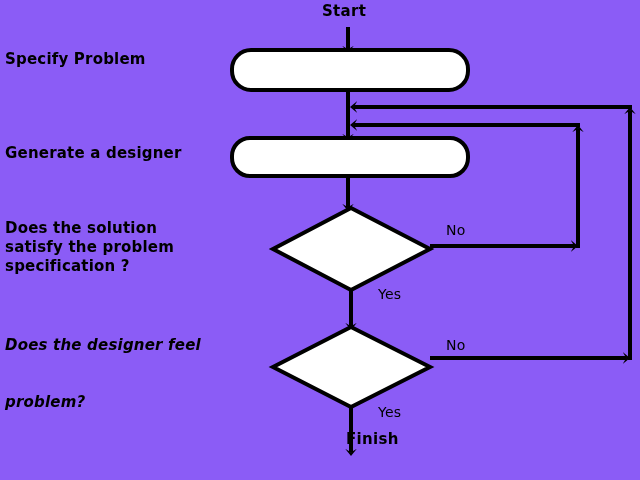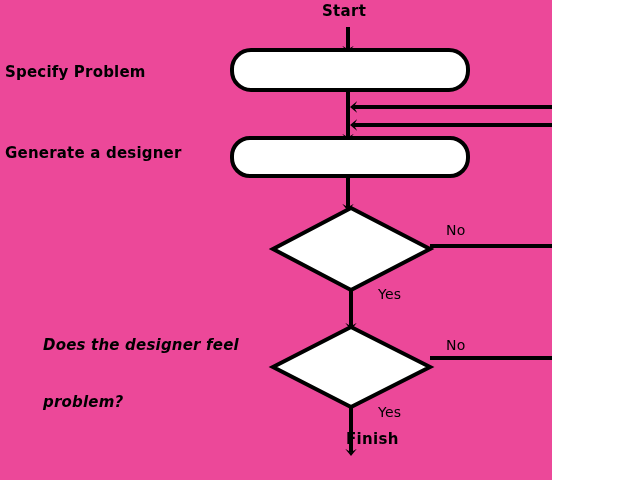--- a/index.html
+++ b/index.html
@@ -6,23 +6,23 @@
   html, body {
     margin: 0;
     padding: 0;
     background: #ffffff;
   }
   body {
     font-family: "DejaVu Sans", sans-serif;
   }
   #canvas {
     position: relative;
-    width: 552px;
+    width: 640px;
     height: 480px;
-    background: #ec4899;
+    background: #8b5cf6;
     overflow: hidden;
   }
   #flow-svg {
     position: absolute;
     left: 0;
     top: 0;
     width: 640px;
     height: 480px;
     display: block;
   }
@@ -115,26 +115,27 @@
     <rect class="node-shape" x="232" y="138" width="236" height="38" rx="18" ry="18" stroke-width="4"></rect>
 
     <polygon class="node-shape" points="351,208 430,249 351,290 273,249" stroke-width="4"></polygon>
 
     <polygon class="node-shape" points="351,327 430,367 351,407 273,367" stroke-width="4"></polygon>
 
   </svg>
 
   <div class="term-label" style="left:322px; top:2px;">Start</div>
 
-  <div class="side-label" style="left:5px; top:63px;">Specify Problem</div>
+  <div class="side-label" style="left:5px; top:50px;">Specify Problem</div>
 
   <div class="side-label" style="left:5px; top:144px;">Generate a designer</div>
 
+  <div class="side-label" style="left:5px; top:219px;"><span>Does the solution</span><br><span>satisfy the problem</span><br><span>specification ?</span></div>
 
-  <div class="side-label italic" style="left:5px; top:336px;margin-left:38px;"><span>Does the designer feel</span><br><br><br><span>problem?</span></div>
+  <div class="side-label italic" style="left:5px; top:336px;"><span>Does the designer feel</span><br><br><br><span>problem?</span></div>
 
   <div class="edge-label" style="left:446px; top:222px;">No</div>
 
   <div class="edge-label" style="left:378px; top:286px;">Yes</div>
 
   <div class="edge-label" style="left:446px; top:337px;">No</div>
 
   <div class="edge-label" style="left:378px; top:404px;">Yes</div>
 
   <div class="term-label" style="left:326px; top:430px;margin-left:20px;">Finish</div>

